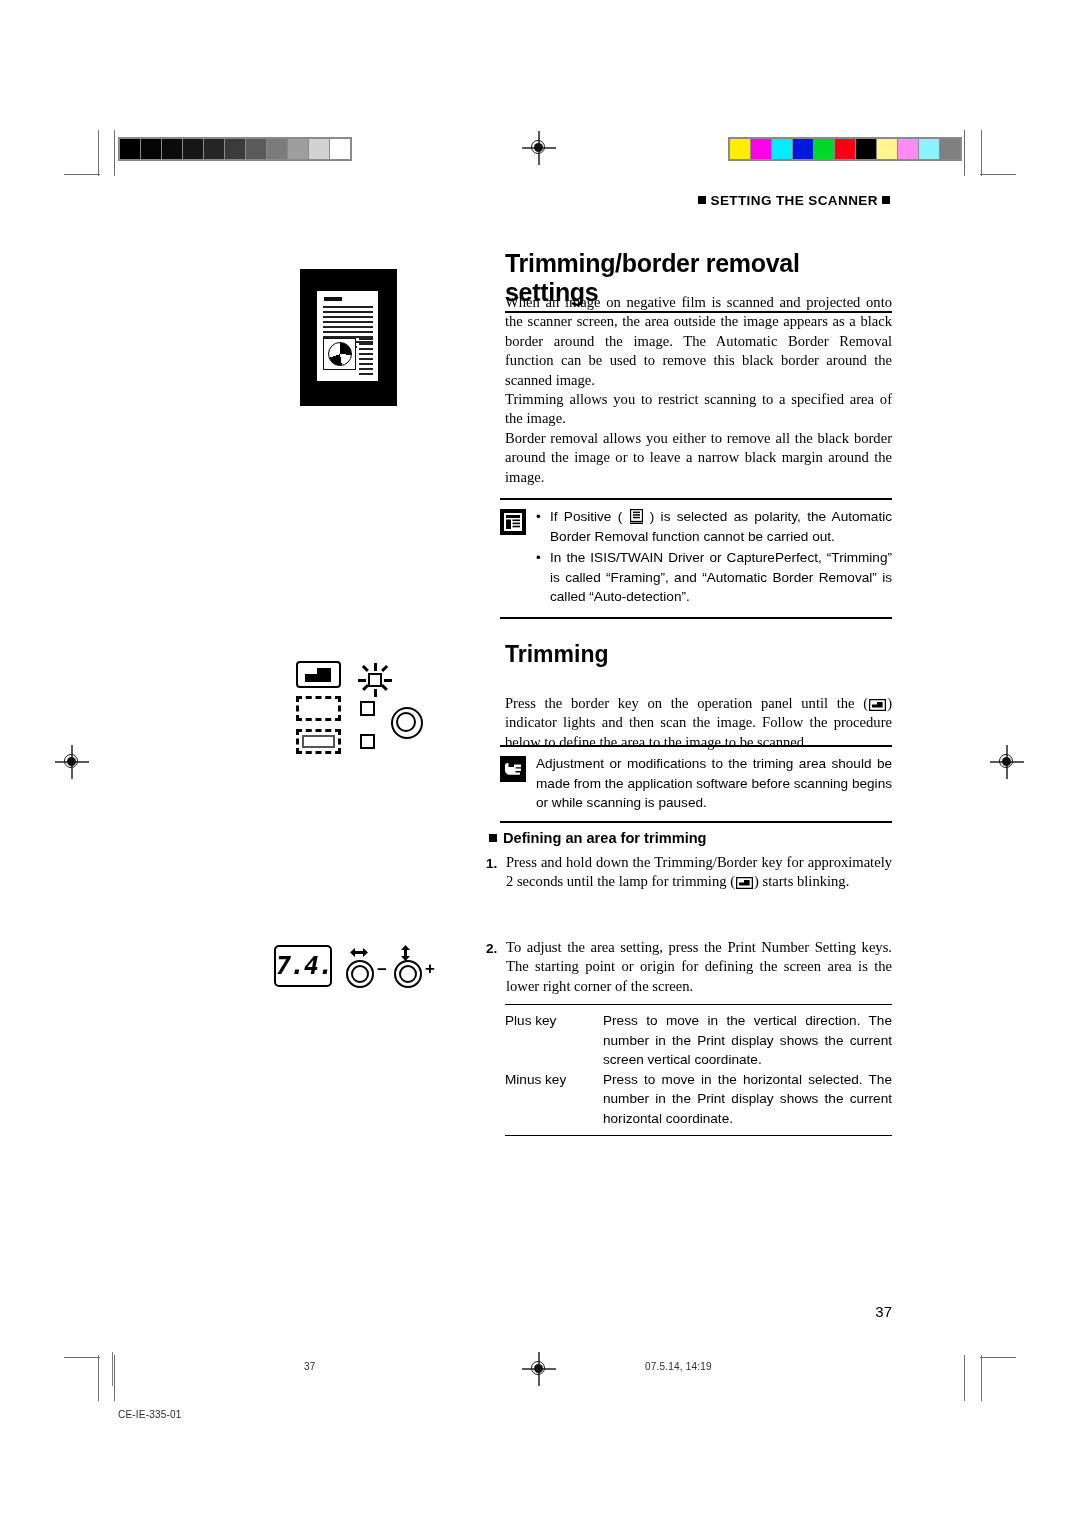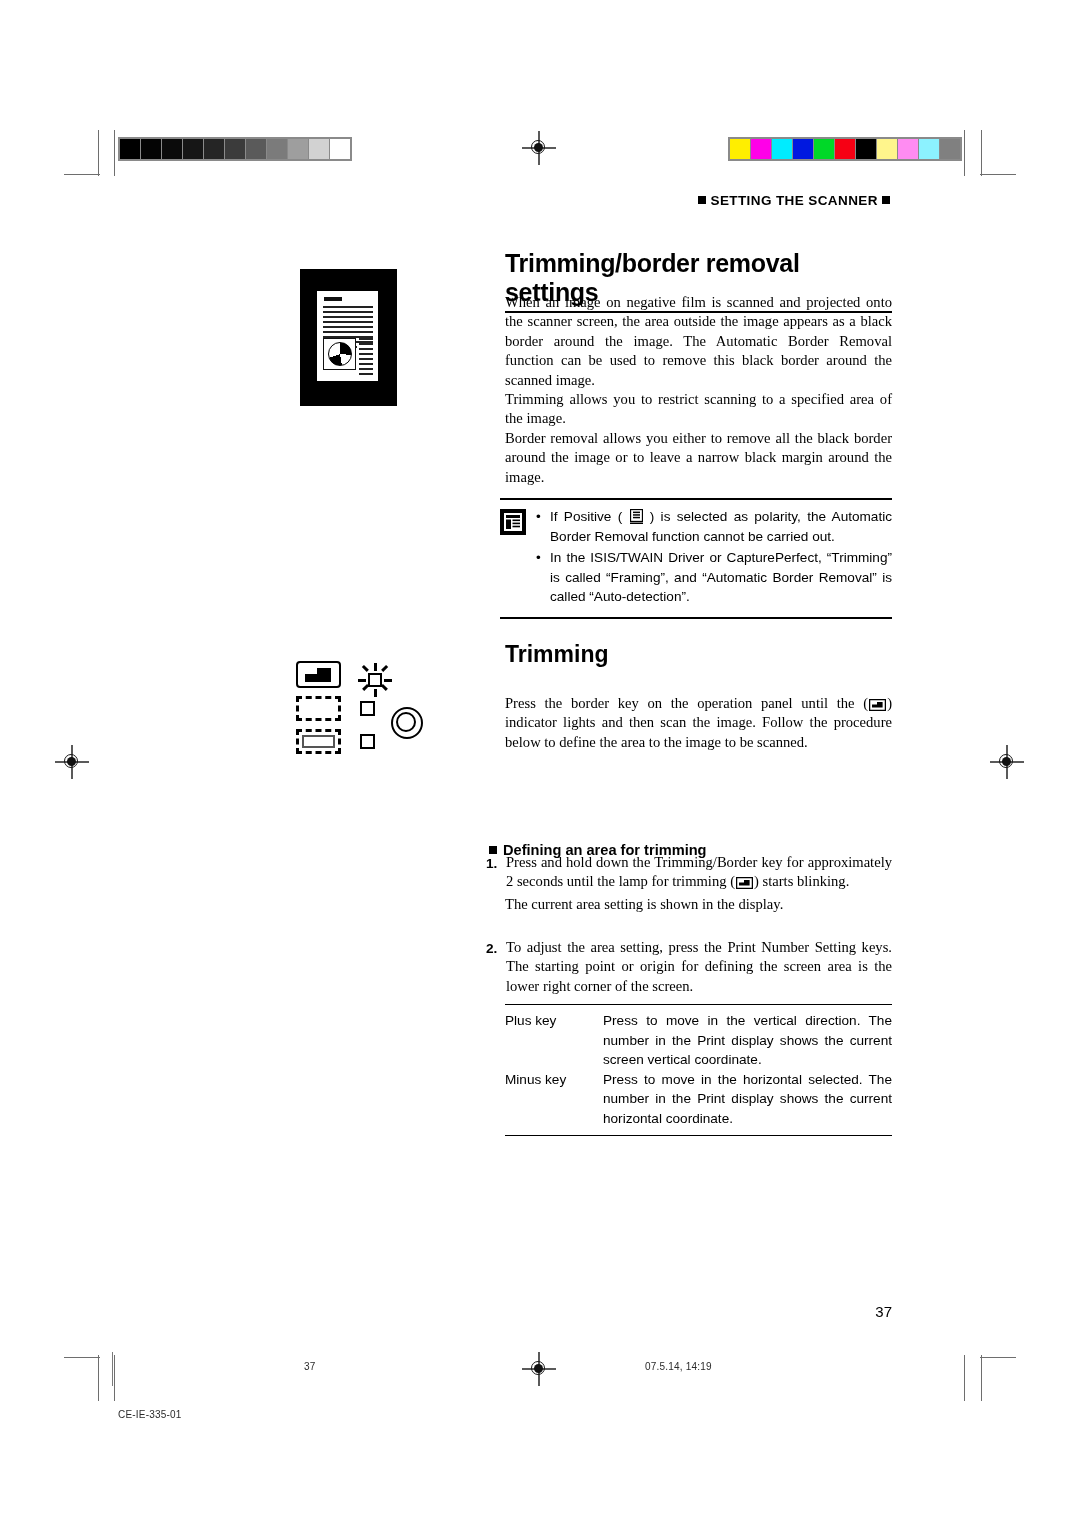--- a/index.html
+++ b/index.html
@@ -521,36 +521,48 @@
 
   <div class="body-col" style="top:673px;margin-top:21px;">
     <p>
       <span>Press the border key on the operation panel until the (</span><svg class="inline-icon" width="17" height="12" viewBox="0 0 17 12">
         <rect x="0.6" y="0.6" width="15.8" height="10.8" fill="none" stroke="#000" stroke-width="1.3"></rect>
         <path d="M3 8.6 L3 5.6 L8 5.6 L8 3 L13.6 3 L13.6 8.6 Z" fill="#000"></path>
       </svg><span>) indicator lights and then scan the image. Follow the procedure below to define the area to the image to be scanned.</span>
     </p>
   </div>
 
-
-  <div class="subhead" style="top:830px;margin-top:12px;">
+  <div class="note" style="top:745px;">
+    <div class="note-inner">
+      <div class="note-icon-cell">
+        <svg width="26" height="26" viewBox="0 0 26 26">
+          <rect x="0" y="0" width="26" height="26" fill="#000"></rect>
+          <path d="M5 9.5 C5 7.5 7 6.5 8.5 7.2 L8.5 11 L14 11 L14 8.5 L21 8.5 L21 11.2 L15.5 11.2 L15.5 12.6 L21 12.6 L21 15 L15.5 15 L15.5 16.4 L20 16.4 L20 18.8 L10 18.8 C7 18.8 5 16.8 5 14 Z" fill="#fff"></path>
+        </svg>
+      </div>
+      <div class="note-body">
+        <div>Adjustment or modifications to the triming area should be made from the application software before scanning begins or while scanning is paused.</div>
+      </div>
+    </div>
+  </div>
+
+  <div class="subhead" style="top:830px;">
     <span class="sq"></span><span>Defining an area for trimming</span>
   </div>
 
   <div class="step" style="top:853px;">
     <div class="num">1.</div>
     <div class="stxt">
       <span>Press and hold down  the Trimming/Border key for approximately 2 seconds until the lamp for trimming (</span><svg class="inline-icon" width="17" height="12" viewBox="0 0 17 12">
         <rect x="0.6" y="0.6" width="15.8" height="10.8" fill="none" stroke="#000" stroke-width="1.3"></rect>
         <path d="M3 8.6 L3 5.6 L8 5.6 L8 3 L13.6 3 L13.6 8.6 Z" fill="#000"></path>
       </svg><span>) starts blinking.</span>
     </div>
   </div>
 
-  <div class="plain-line" style="top:895px;">The current area setting is shown in the display.</div>
 
   <div class="step" style="top:938px;">
     <div class="num">2.</div>
     <div class="stxt">To adjust the area setting, press the Print Number Setting keys. The starting point or origin for defining the screen area is the lower right corner of the screen.</div>
   </div>
 
   <div class="key-table">
     <div class="key-row">
       <div class="kname">Plus key</div>
       <div class="kdesc">Press to move in the vertical direction. The number in the Print display shows the current screen vertical coordinate.</div>
@@ -611,19 +623,34 @@
         <div class="ray" style="left: 3.5px; top: 23px; width: 7px; height: 2.6px; transform: rotate(-45deg);"></div>
         <div class="ray" style="left: 23px; top: 23px; width: 7px; height: 2.6px; transform: rotate(45deg);"></div>
       </div>
     <div class="ind-dash" style="left:0; top:41px;"></div>
     <div class="led" style="left:64px; top:46px;"></div>
     <div class="ind-dash inner-solid" style="left:0; top:74px;"></div>
     <div class="led" style="left:64px; top:79px;"></div>
     <div class="round-btn"></div>
   </div>
 
+  <div class="disp-fig">
+    <div class="lcd">7.4.</div>
+
+    <svg class="key-arrow" style="left:76px; top:2px;" width="18" height="11" viewBox="0 0 18 11">
+      <path d="M0 5.5 L5 1 L5 4 L13 4 L13 1 L18 5.5 L13 10 L13 7 L5 7 L5 10 Z" fill="#000"></path>
+    </svg>
+    <div class="key-btn" style="left:72px; top:15px;"></div>
+    <div class="key-sign" style="left:103px; top:16px;">−</div>
+
+    <svg class="key-arrow" style="left:126px; top:0px;" width="11" height="16" viewBox="0 0 11 16">
+      <path d="M5.5 0 L10 5 L7 5 L7 11 L10 11 L5.5 16 L1 11 L4 11 L4 5 L1 5 Z" fill="#000"></path>
+    </svg>
+    <div class="key-btn" style="left:120px; top:15px;"></div>
+    <div class="key-sign" style="left:151px; top:15px;">+</div>
+  </div>
 
 </div>
 
 <div class="footer-line" style="left:118px; top:1361px;margin-top:48px;">CE-IE-335-01</div>
 <div class="footer-line" style="left:304px; top:1361px;">37</div>
 <div class="footer-line" style="left:645px; top:1361px;">07.5.14, 14:19</div>
 <div style="position:absolute; left:112px; top:1352px; width:1px; height:34px; background:#7a7a7a;"></div>
 
 </body></html>

